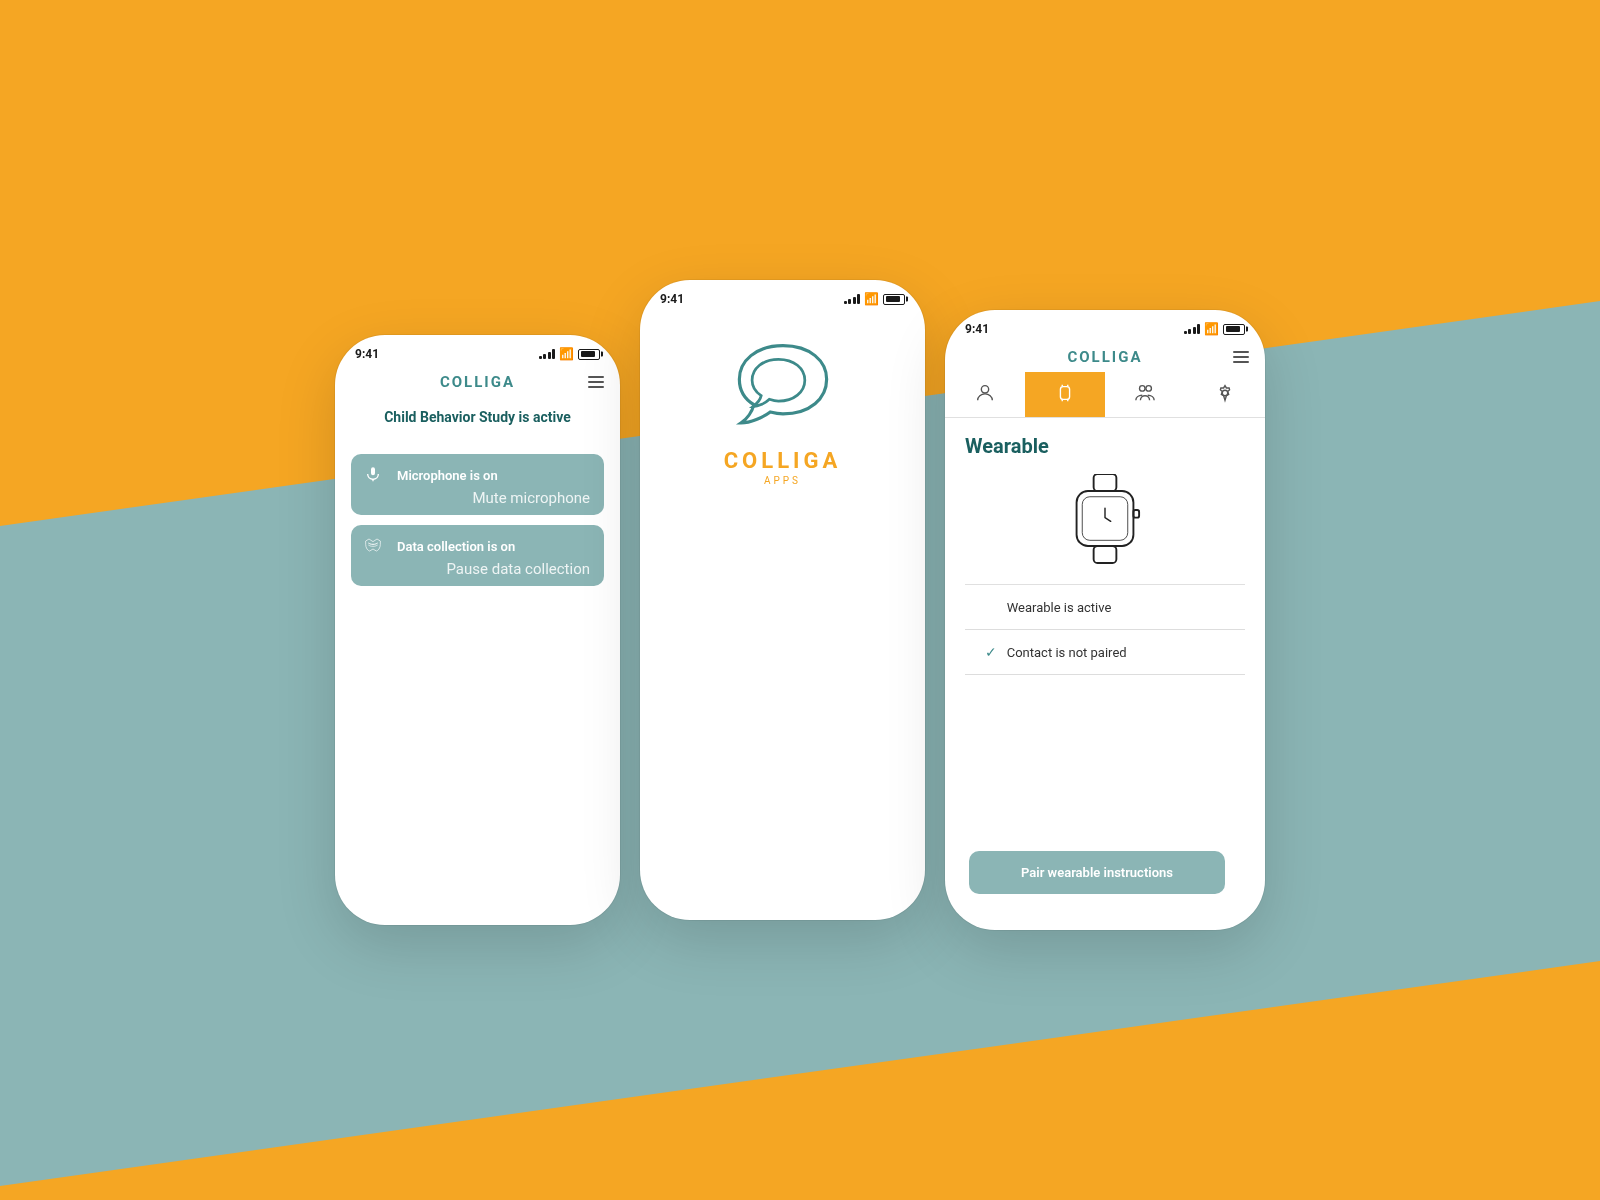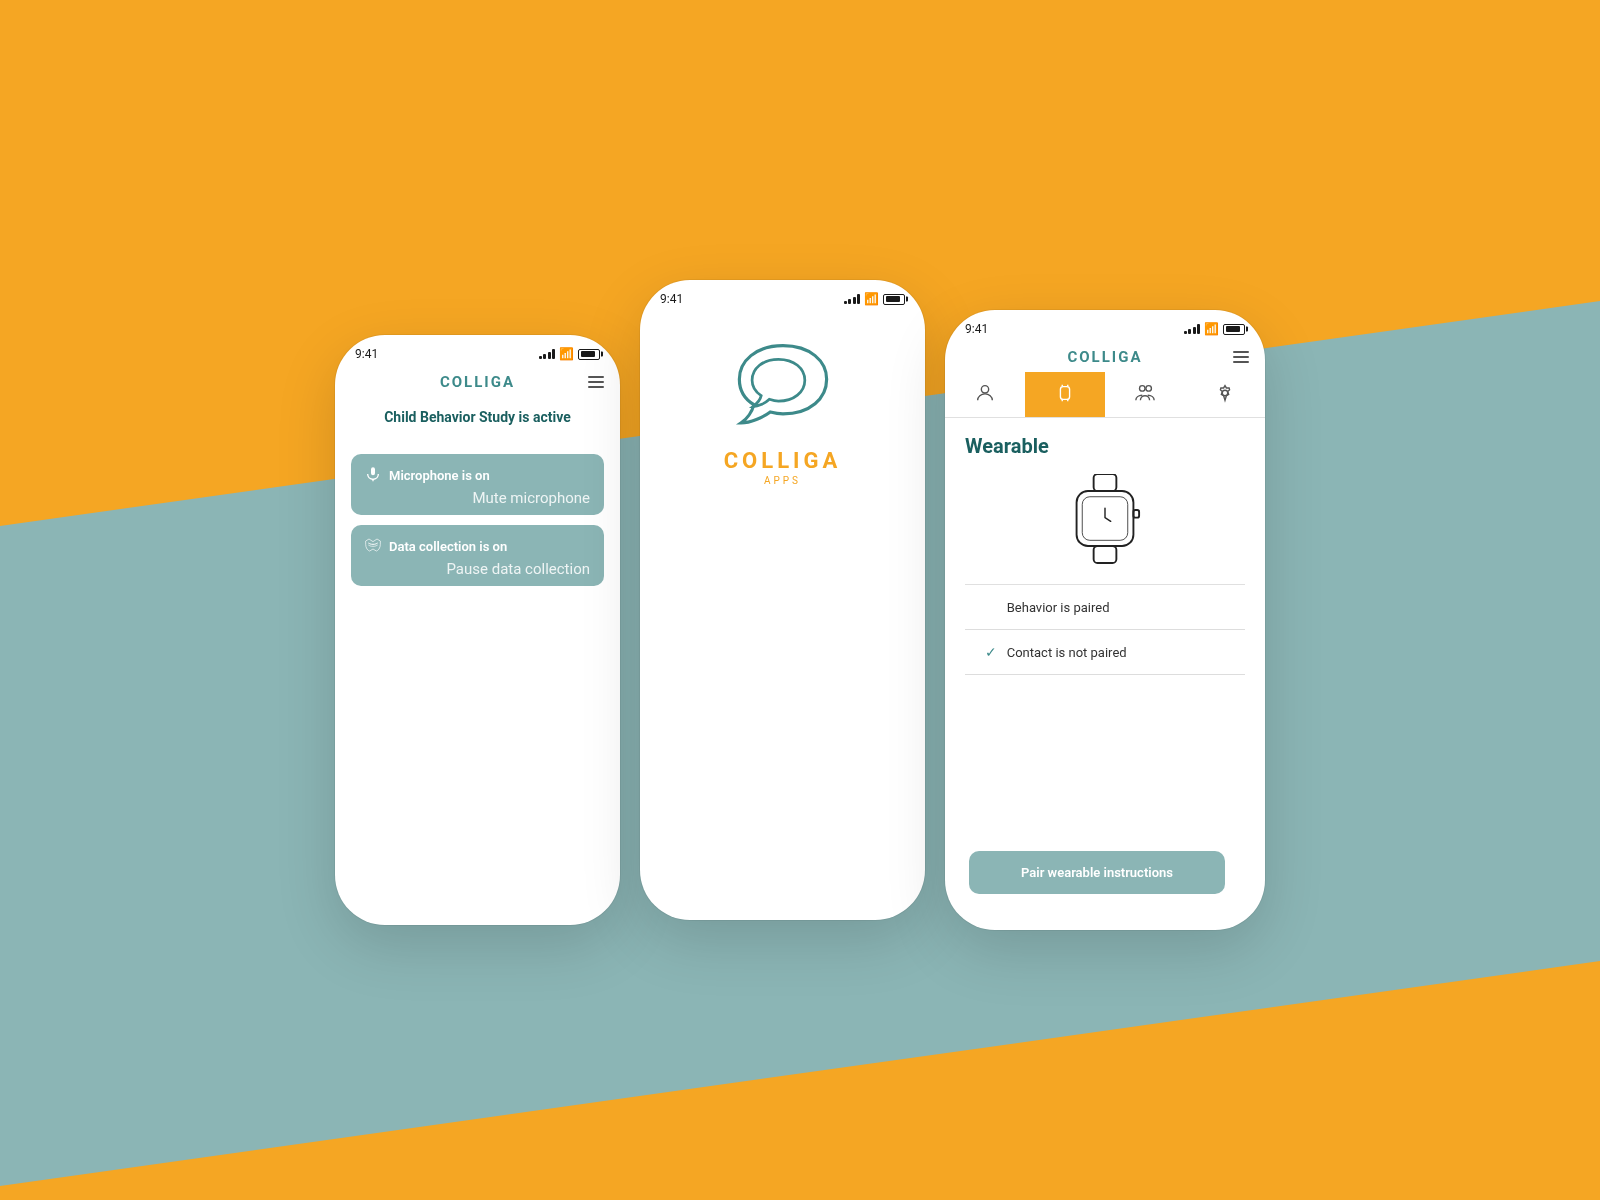--- a/index.html
+++ b/index.html
@@ -80,21 +80,21 @@
       margin-top: 40px;
     }
 
     
     .status-bar {
       display: flex;
       justify-content: space-between;
       align-items: center;
       padding: 12px 20px 6px;
       font-size: 12px;
-      font-weight: 400;
+      font-weight: 700;
       color: #1a1a1a;
     }
 
     .status-icons {
       display: flex;
       align-items: center;
       gap: 4px;
       font-size: 11px;
     }
 
@@ -194,21 +194,21 @@
       margin: 0 16px 10px;
       background: #8BB5B5;
       border-radius: 10px;
       padding: 12px 14px 8px;
       cursor: pointer;
     }
 
     .action-btn-top {
       display: flex;
       align-items: center;
-      gap: 8px;
+      gap: 16px;
       color: #fff;
       font-size: 13px;
       font-weight: 600;
       margin-bottom: 4px;
     }
 
     .action-btn-sub {
       text-align: right;
       color: rgba(255,255,255,0.85);
       font-size: 15px;
@@ -511,21 +511,21 @@
             <rect x="70" y="38" width="6" height="8" rx="2" fill="none"></rect>
 
             <rect x="28" y="76" width="24" height="18" rx="4" fill="none"></rect>
           </svg>
         </div>
 
         <div class="divider"></div>
 
         <div class="wearable-option">
           <span class="check" style="opacity:0;">✓</span>
-          <span>Behavior is paired</span>
+          <span>Wearable is active</span>
         </div>
 
         <div class="wearable-option">
           <span class="check" style="color:#3D8A8A;">✓</span>
           <span>Contact is not paired</span>
         </div>
       </div>
 
       <div class="spacer"></div>
 

